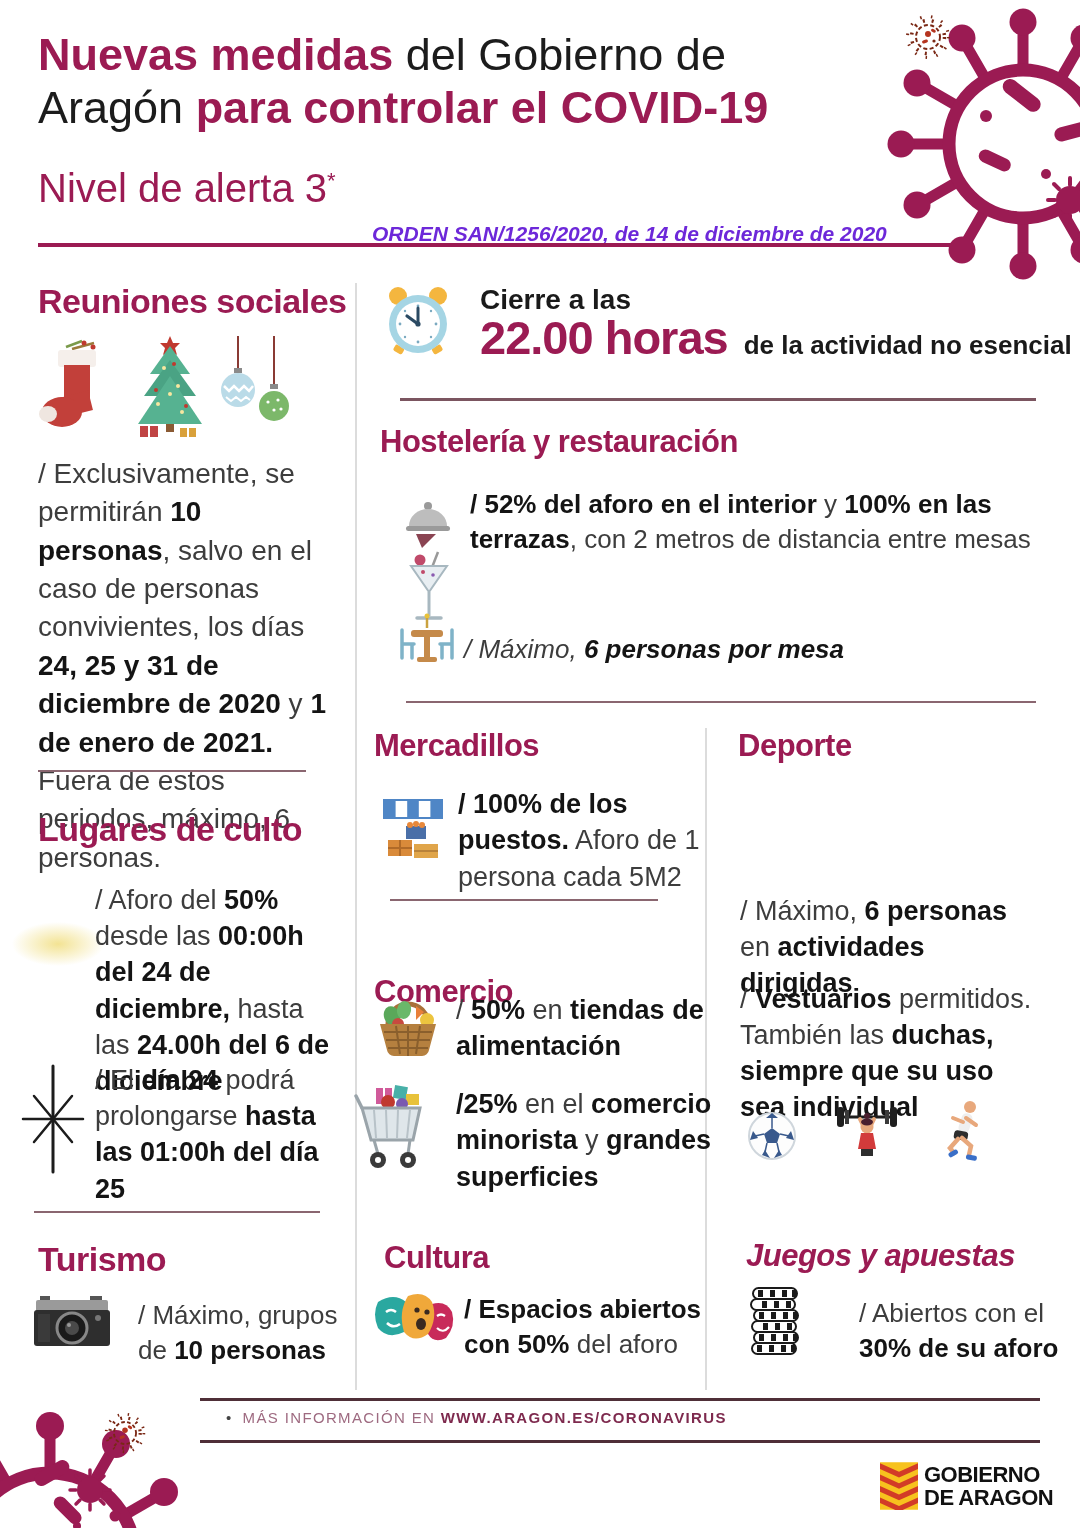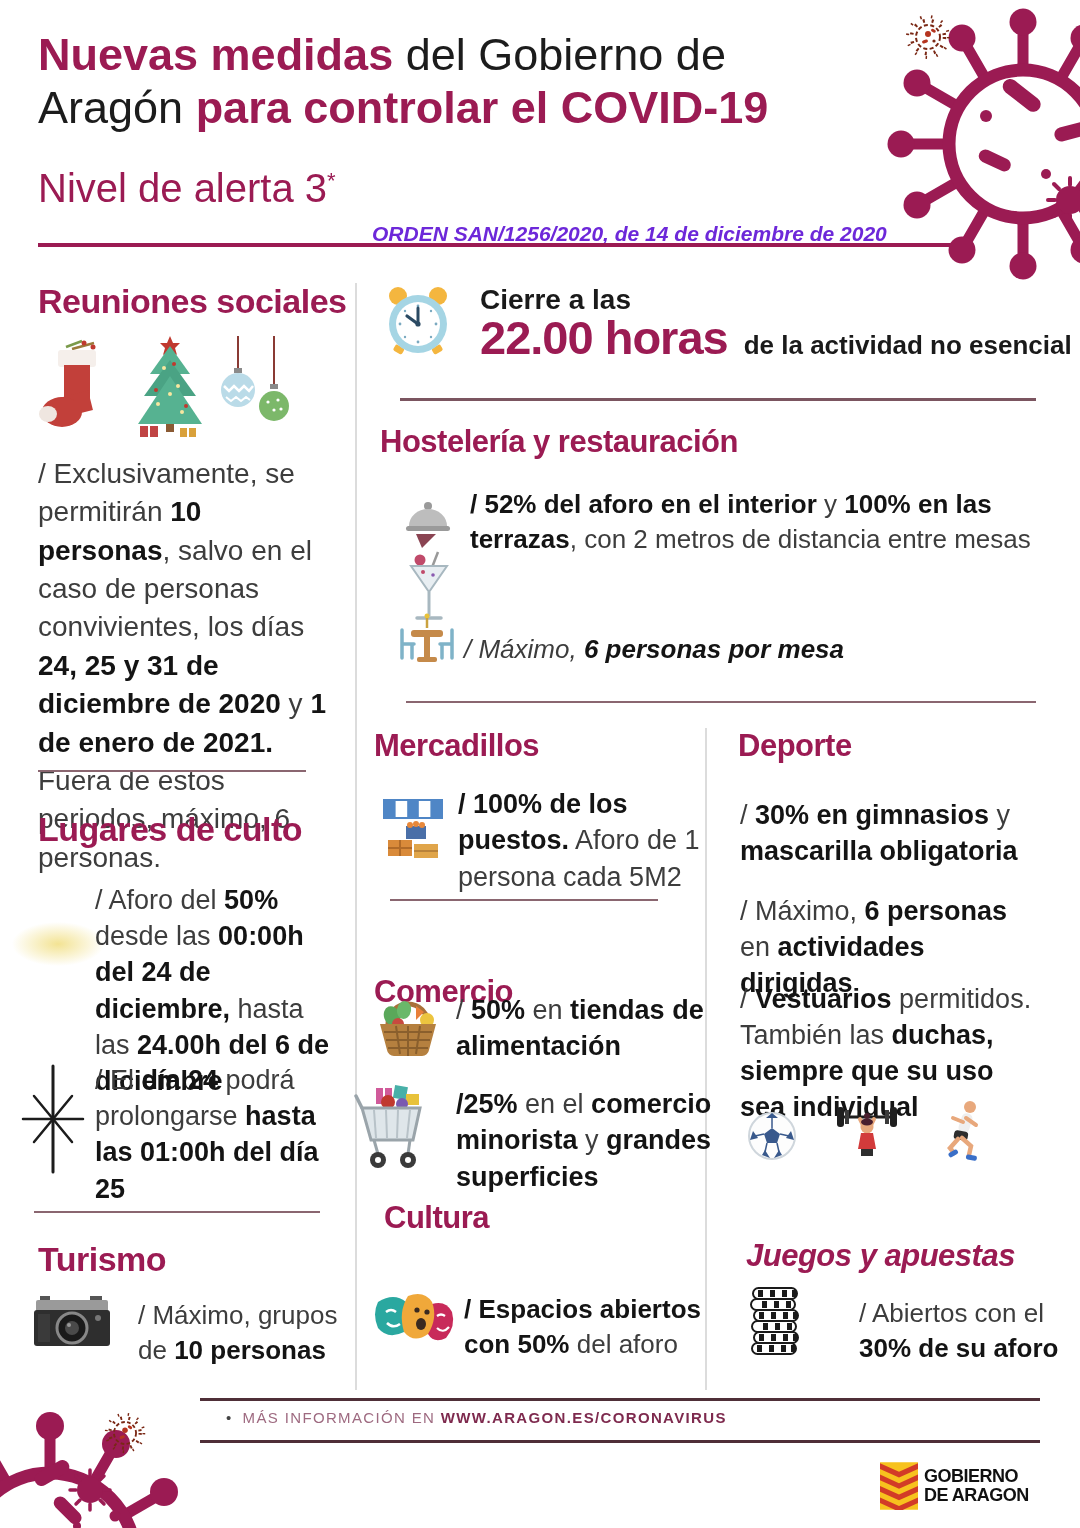--- a/index.html
+++ b/index.html
@@ -61,33 +61,33 @@
   #com1{left:456px;top:992px;width:256px;font-size:27px;line-height:1.35;}
   #com2{left:456px;top:1086px;width:256px;font-size:27px;line-height:1.35;}
 
   
   #deporte-h{left:738px;top:728px;}
   #dep1{left:740px;top:798px;width:296px;font-size:27px;line-height:1.33;}
   #dep2{left:740px;top:894px;width:296px;font-size:27px;line-height:1.33;}
   #dep3{left:740px;top:982px;width:304px;font-size:27px;line-height:1.33;}
 
   
-  #cultura-h{left:384px;top:1200px;}
+  #cultura-h{left:384px;top:1240px;}
   #cultura-body{left:464px;top:1292px;width:256px;font-size:26px;line-height:1.33;}
   #juegos-h{left:746px;top:1238px;font-style:italic;}
   #juegos-body{left:826px;top:1296px;width:238px;font-size:26px;line-height:1.33;margin-left:33px;}
 
   
   #rule-f1{left:200px;top:1398px;width:840px;height:3px;background:#4f2f38;}
   #rule-f2{left:200px;top:1440px;width:840px;height:3px;background:#4f2f38;}
   #footer-text{left:226px;top:1409px;font-size:15px;letter-spacing:0.09em;color:#9e6a80;}
   #footer-text .bullet{color:#444;margin-right:10px;}
   #footer-text .url{font-weight:700;color:#7e2a4e;}
   #logo{left:880px;top:1462px;display:flex;gap:6px;align-items:center;}
-  #logo .logo-text{font-size:18px;font-weight:800;line-height:1.05;color:#111;letter-spacing:-0.5px;}
+  #logo .logo-text{font-size:22px;font-weight:800;line-height:1.05;color:#111;letter-spacing:-0.5px;}
 
   
   #virus-big-tr{right:-78px;top:4px;}
   #virus-small-tr{left:903px;top:12px;}
   #virus-big-bl{left:-95px;top:1408px;}
   #virus-small-bl{left:102px;top:1410px;}
   #stocking{left:36px;top:338px;}
   #tree{left:128px;top:334px;}
   #ornaments{left:218px;top:336px;}
   #star{left:20px;top:1062px;}
@@ -394,21 +394,20 @@
     <line x1="20" y1="56" x2="24" y2="70" stroke="#9aa4aa" stroke-width="3"></line>
     <line x1="56" y1="56" x2="54" y2="70" stroke="#9aa4aa" stroke-width="3"></line>
     <circle cx="24" cy="76" r="8" fill="#3a3a3a"></circle>
       <circle cx="24" cy="76" r="3" fill="#fff"></circle>
     <circle cx="54" cy="76" r="8" fill="#3a3a3a"></circle>
       <circle cx="54" cy="76" r="3" fill="#fff"></circle>
   </svg>
   <div id="com2" class="abs body-txt"><span class="b">/25%</span><span> en el </span><span class="b">comercio minorista</span><span> y </span><span class="b">grandes superficies</span></div>
 
   <div id="deporte-h" class="abs sec-h h-mid">Deporte</div>
-  <div id="dep1" class="abs body-txt"><span>/ </span><span class="b">30% en gimnasios</span><span> y </span><span class="b">mascarilla obligatoria</span></div>
   <div id="dep2" class="abs body-txt"><span>/ Máximo, </span><span class="b">6 personas</span><span> en </span><span class="b">actividades dirigidas</span></div>
   <div id="dep3" class="abs body-txt"><span>/ </span><span class="b">Vestuarios</span><span> permitidos. También las </span><span class="b">duchas, siempre que su uso sea individual</span></div>
 
   <svg id="soccer" class="abs" width="52" height="52" viewBox="0 0 52 52">
     <circle cx="26" cy="26" r="23" fill="#fdfdfd" stroke="#cfd6dc" stroke-width="2"></circle>
     <g fill="#39598c">
       <polygon points="26,18 34,24 31,33 21,33 18,24"></polygon>
       <polygon points="26,3 32,8 20,8"></polygon>
       <polygon points="45,21 48,30 40,28"></polygon>
       <polygon points="7,21 4,30 12,28"></polygon>

